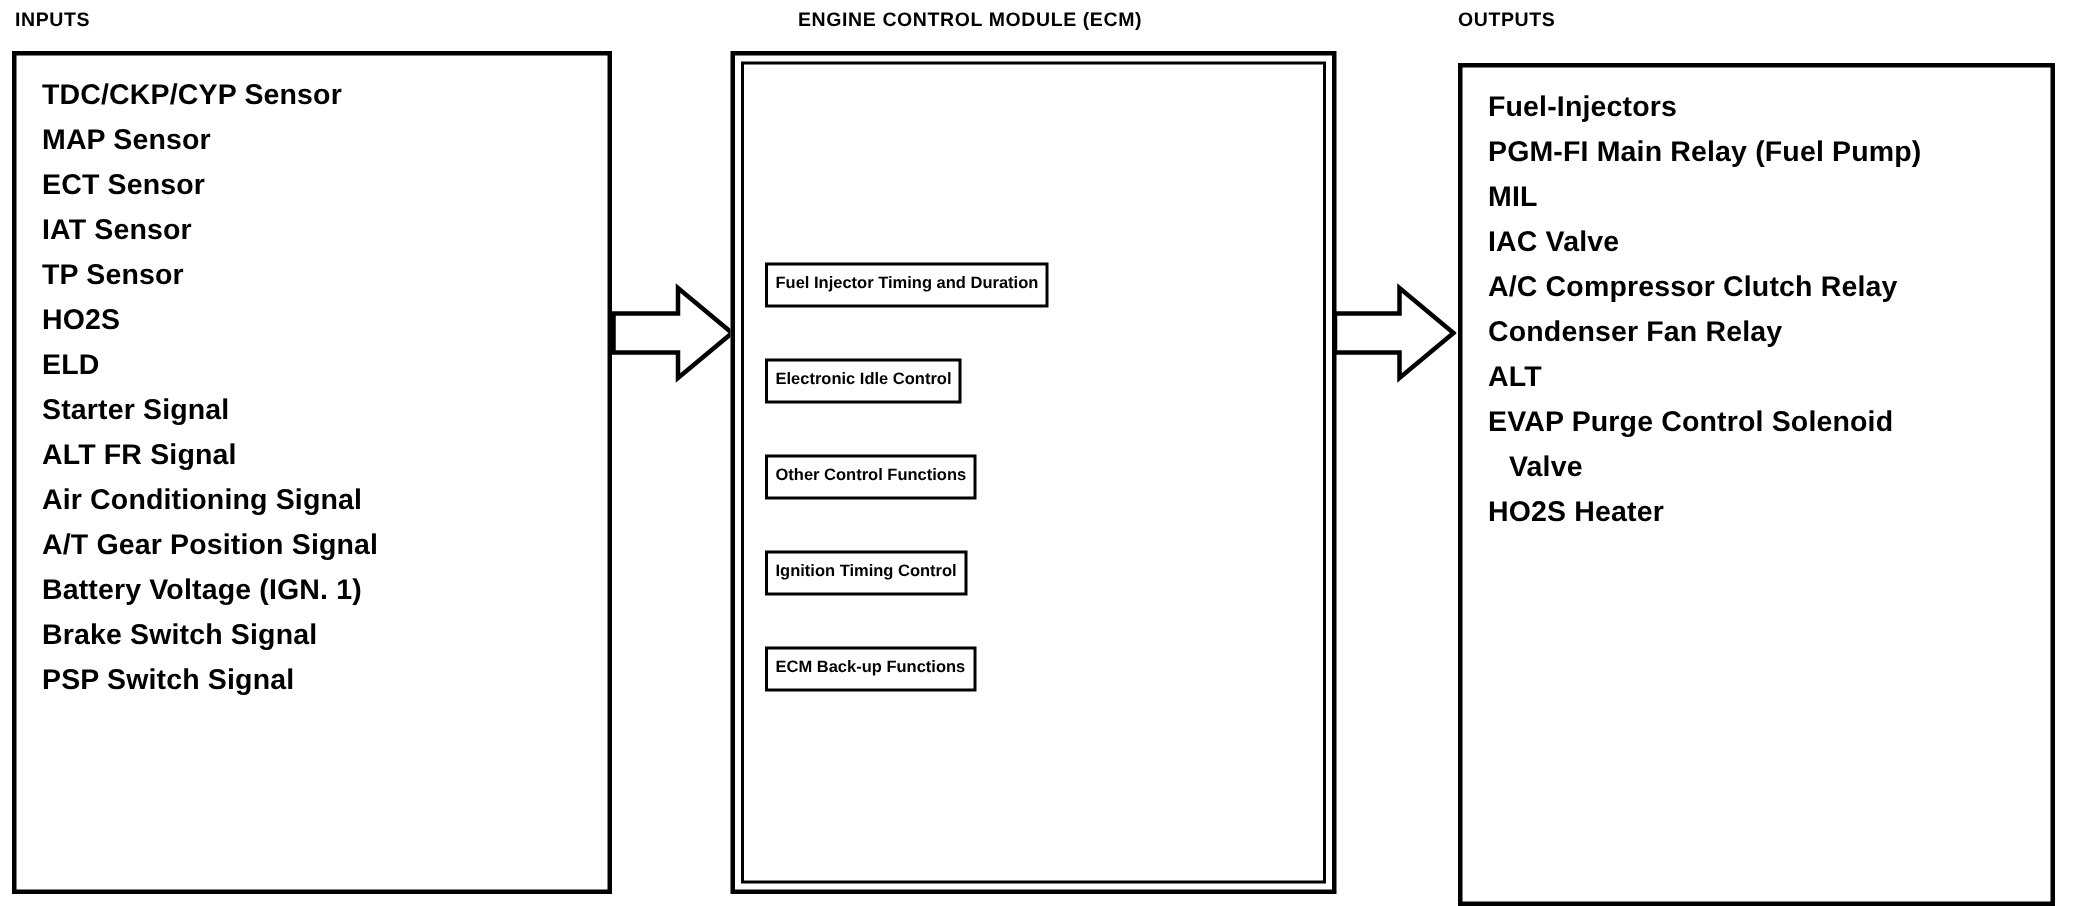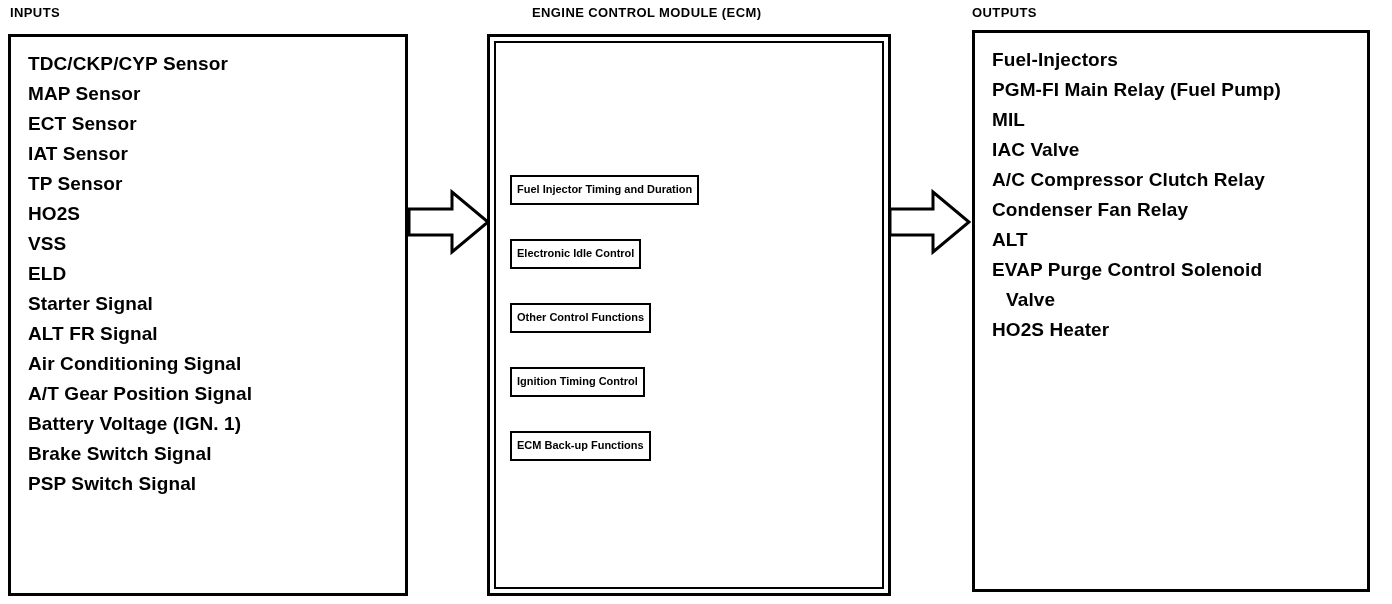--- a/index.html
+++ b/index.html
@@ -35,21 +35,21 @@
   #outputs-header { left: 972px; top: 6px; }
 
   
   .panel {
     position: absolute;
     border: 3px solid #000;
     background: #fff;
     box-sizing: border-box;
   }
   #inputs-panel  { left: 8px;   top: 34px; width: 400px; height: 562px; }
-  #outputs-panel { left: 972px; top: 30px; width: 398px; height: 562px; }
+  #outputs-panel { left: 972px; top: 42px; width: 398px; height: 562px; }
 
   
   #ecm-panel {
     left: 487px;
     top: 34px;
     width: 404px;
     height: 562px;
     border: 3px solid #000;
   }
   #ecm-inner-frame {
@@ -129,21 +129,20 @@
   <div class="col-header" id="outputs-header">OUTPUTS</div>
 
   <div class="panel" id="inputs-panel">
     <ul class="item-list" id="inputs-list">
         <li>TDC/CKP/CYP Sensor</li>
         <li>MAP Sensor</li>
         <li>ECT Sensor</li>
         <li>IAT Sensor</li>
         <li>TP Sensor</li>
         <li>HO2S</li>
-        <li>VSS</li>
         <li>ELD</li>
         <li>Starter Signal</li>
         <li>ALT FR Signal</li>
         <li>Air Conditioning Signal</li>
         <li>A/T Gear Position Signal</li>
         <li>Battery Voltage (IGN. 1)</li>
         <li>Brake Switch Signal</li>
         <li>PSP Switch Signal</li>
       </ul>
   </div>

